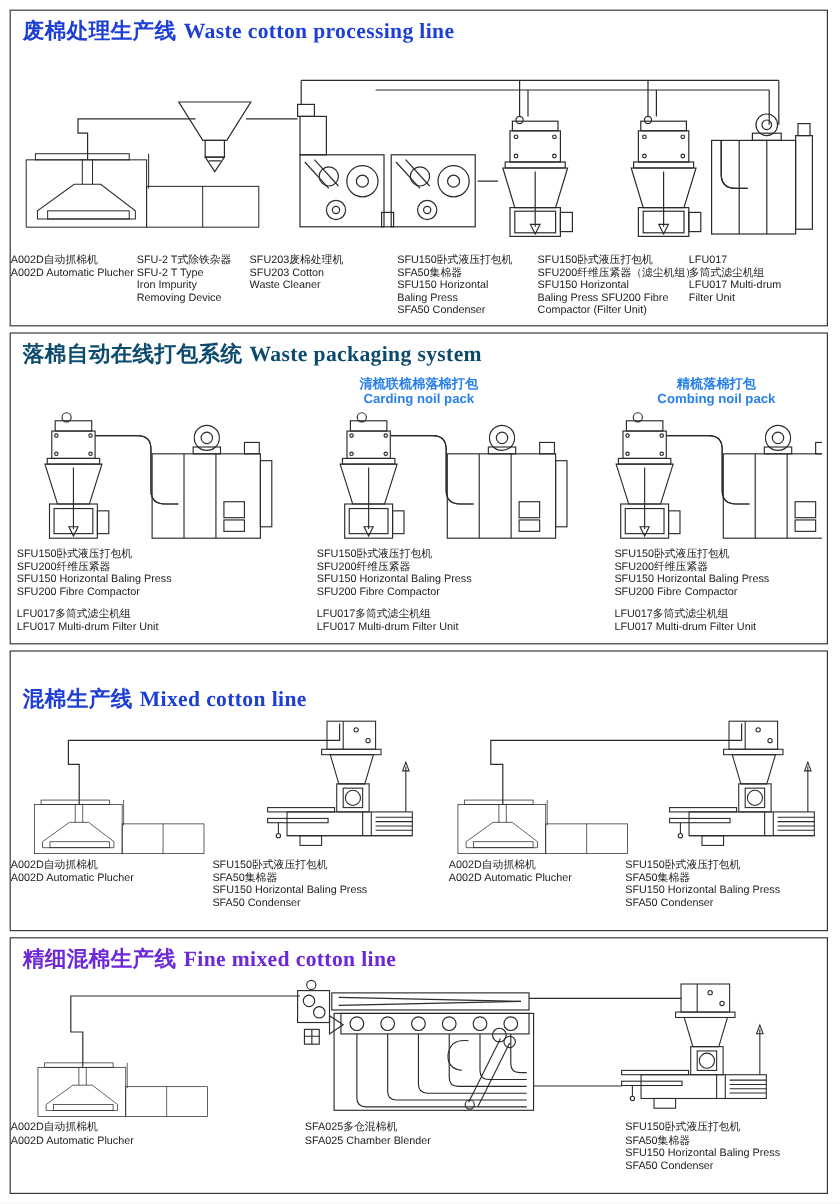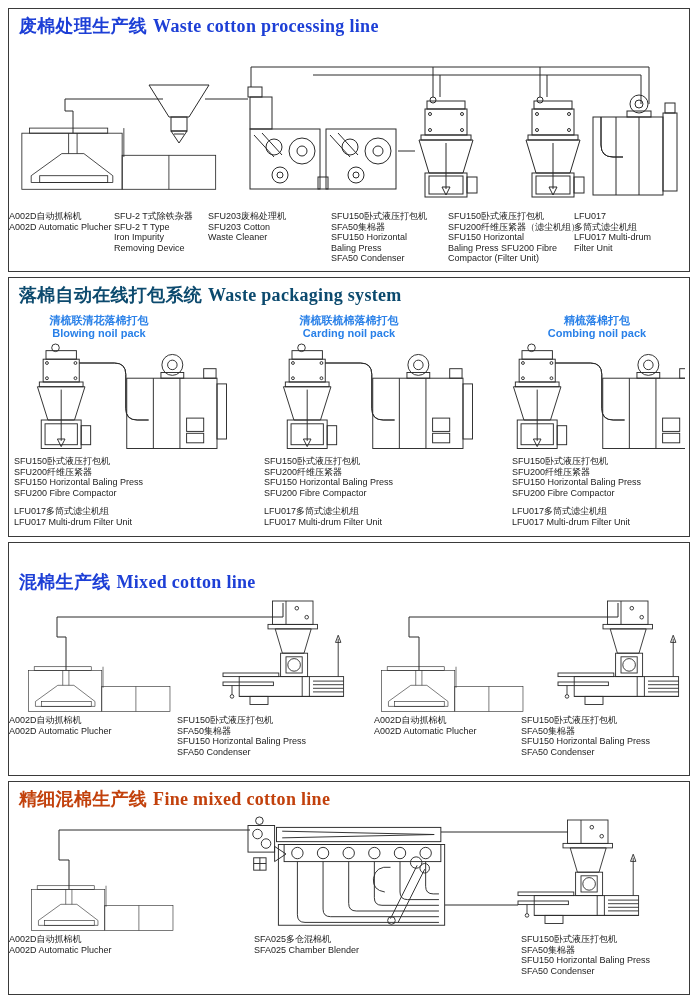--- a/index.html
+++ b/index.html
@@ -233,22 +233,20 @@
     <div class="mlabel" style="top:202px;left:565px;width:130px;">LFU017
 多筒式滤尘机组
 LFU017 Multi-drum
 Filter Unit</div>
   </div>
 
   <div class="sec" style="top:277px;height:260px;">
     <div class="sec-title" style="color:#0c4a6e;">
       <span class="zh">落棉自动在线打包系统</span><span class="en">Waste packaging system</span>
     </div>
-    <div class="subtitle" style="top:36px;left:0px;width:180px;color:#2980e8;">清梳联清花落棉打包
-Blowing noil pack</div>
     <div class="subtitle" style="top:36px;left:498px;width:180px;color:#2980e8;">精梳落棉打包
 Combing noil pack</div>
     <div class="subtitle" style="top:36px;left:250px;width:180px;color:#2980e8;">清梳联梳棉落棉打包
 Carding noil pack</div>
     <svg class="machines" style="top:64px;" width="672" height="110" viewBox="0 0 672 110">
       <g>
           <use href="#g-noil" transform="translate(14,2) scale(0.95)"></use>
         </g>
       <g>
           <use href="#g-noil" transform="translate(260,2) scale(0.95)"></use>
@@ -305,21 +303,21 @@
 SFA50 Condenser</div>
     <div class="mlabel" style="top:172px;left:365px;width:170px;">A002D自动抓棉机
 A002D Automatic Plucher</div>
     <div class="mlabel" style="top:172px;left:512px;width:180px;">SFU150卧式液压打包机
 SFA50集棉器
 SFU150 Horizontal Baling Press
 SFA50 Condenser</div>
   </div>
 
   <div class="sec" style="top:781px;height:214px;">
-    <div class="sec-title" style="color:#c2410c;">
+    <div class="sec-title" style="color:#6d28d9;">
       <span class="zh">精细混棉生产线</span><span class="en">Fine mixed cotton line</span>
     </div>
     <svg class="machines" style="top:30px;" width="672" height="125" viewBox="0 0 672 125">
       <g>
           <use href="#g-plucker" transform="translate(18,70) scale(0.62)"></use>
         </g>
       <path d="M56,77 V48 H46 V18 H237"></path>
       <g>
           <use href="#g-blender" transform="translate(235,4) scale(0.95)"></use>
         </g>

